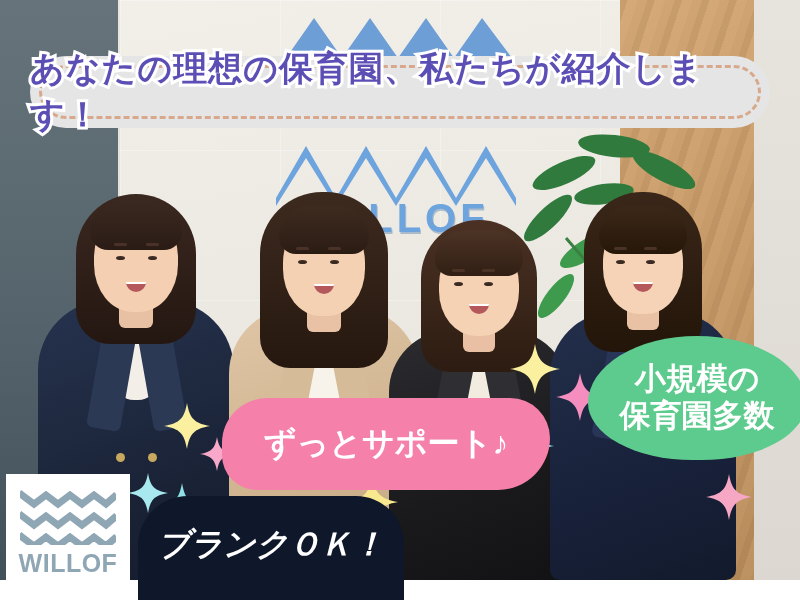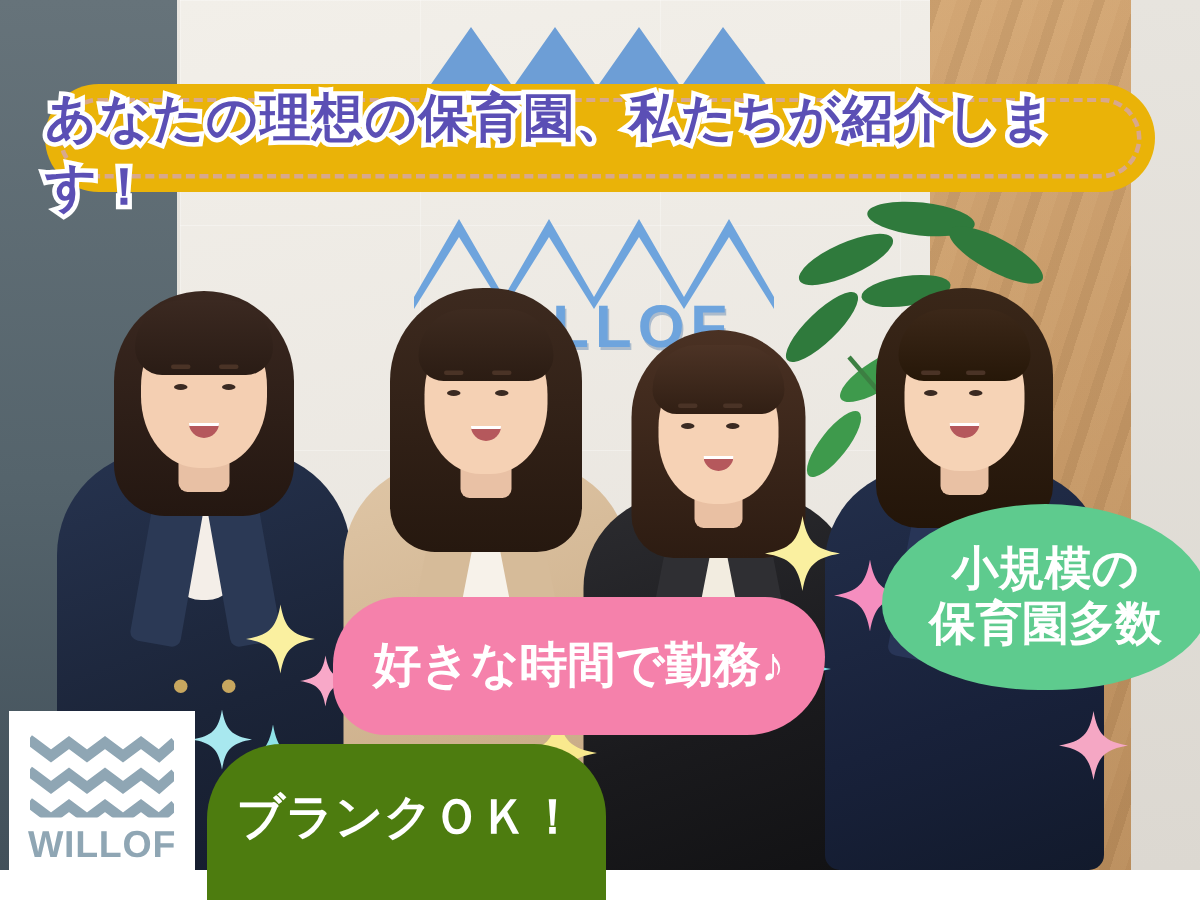--- a/index.html
+++ b/index.html
@@ -102,22 +102,22 @@
   .bubble{ position:absolute; display:flex; align-items:center; justify-content:center; }
   .bubble span{
     color:#ffffff; font-weight:700; line-height:1.18;
     text-align:center; white-space:pre-line;
     font-family:"Liberation Sans", sans-serif;
   }
 
   
   .banner{
     position:absolute; left:30px; top:56px; width:740px; height:72px;
-    background:#eab308; border-radius:40px;
-    display:flex; justify-content:center;
+    background:#e5e5e5; border-radius:40px;
+    display:flex; align-items:center; justify-content:center;
   }
   .banner-dash{
     position:absolute; left:9px; top:9px; right:9px; bottom:9px;
     border:3px dashed #d8a88c; border-radius:33px;
   }
   .banner span{
     position:relative; z-index:2;
     font-size:34px; font-weight:800; letter-spacing:1px;
     color:#5b4fb5;
     -webkit-text-stroke:6px #ffffff;
@@ -344,26 +344,26 @@
   </div>
 
   <div class="bubble" style="left:588px; top:336px; width:218px; height:124px;
               background:#5ecb8e; border-radius:50% 50% 48% 48%/54% 54% 46% 46%;">
     <span style="font-size:31px;">小規模の
 保育園多数</span>
   </div>
 
   <div class="bubble" style="left:222px; top:398px; width:328px; height:92px;
               background:#f581ab; border-radius:52px 46px 60px 40px;">
-    <span style="font-size:32px;">好きな時間で勤務♪</span>
+    <span style="font-size:32px;">ずっとサポート♪</span>
   </div>
 
 
   <div class="bubble" style="left:138px; top:496px; width:266px; height:104px;
-              background:#4d7c0f; border-radius:50px 48px 0 0;">
+              background:#0f172a; border-radius:50px 48px 0 0;font-style:italic;">
     <span style="font-size:32px; margin-top:-6px;">ブランクＯＫ！</span>
   </div>
 
   <div class="banner">
     <div class="banner-dash"></div>
     <span>あなたの理想の保育園、私たちが紹介します！</span>
   </div>
 
   <div class="logo-badge">
     <div class="zz">

